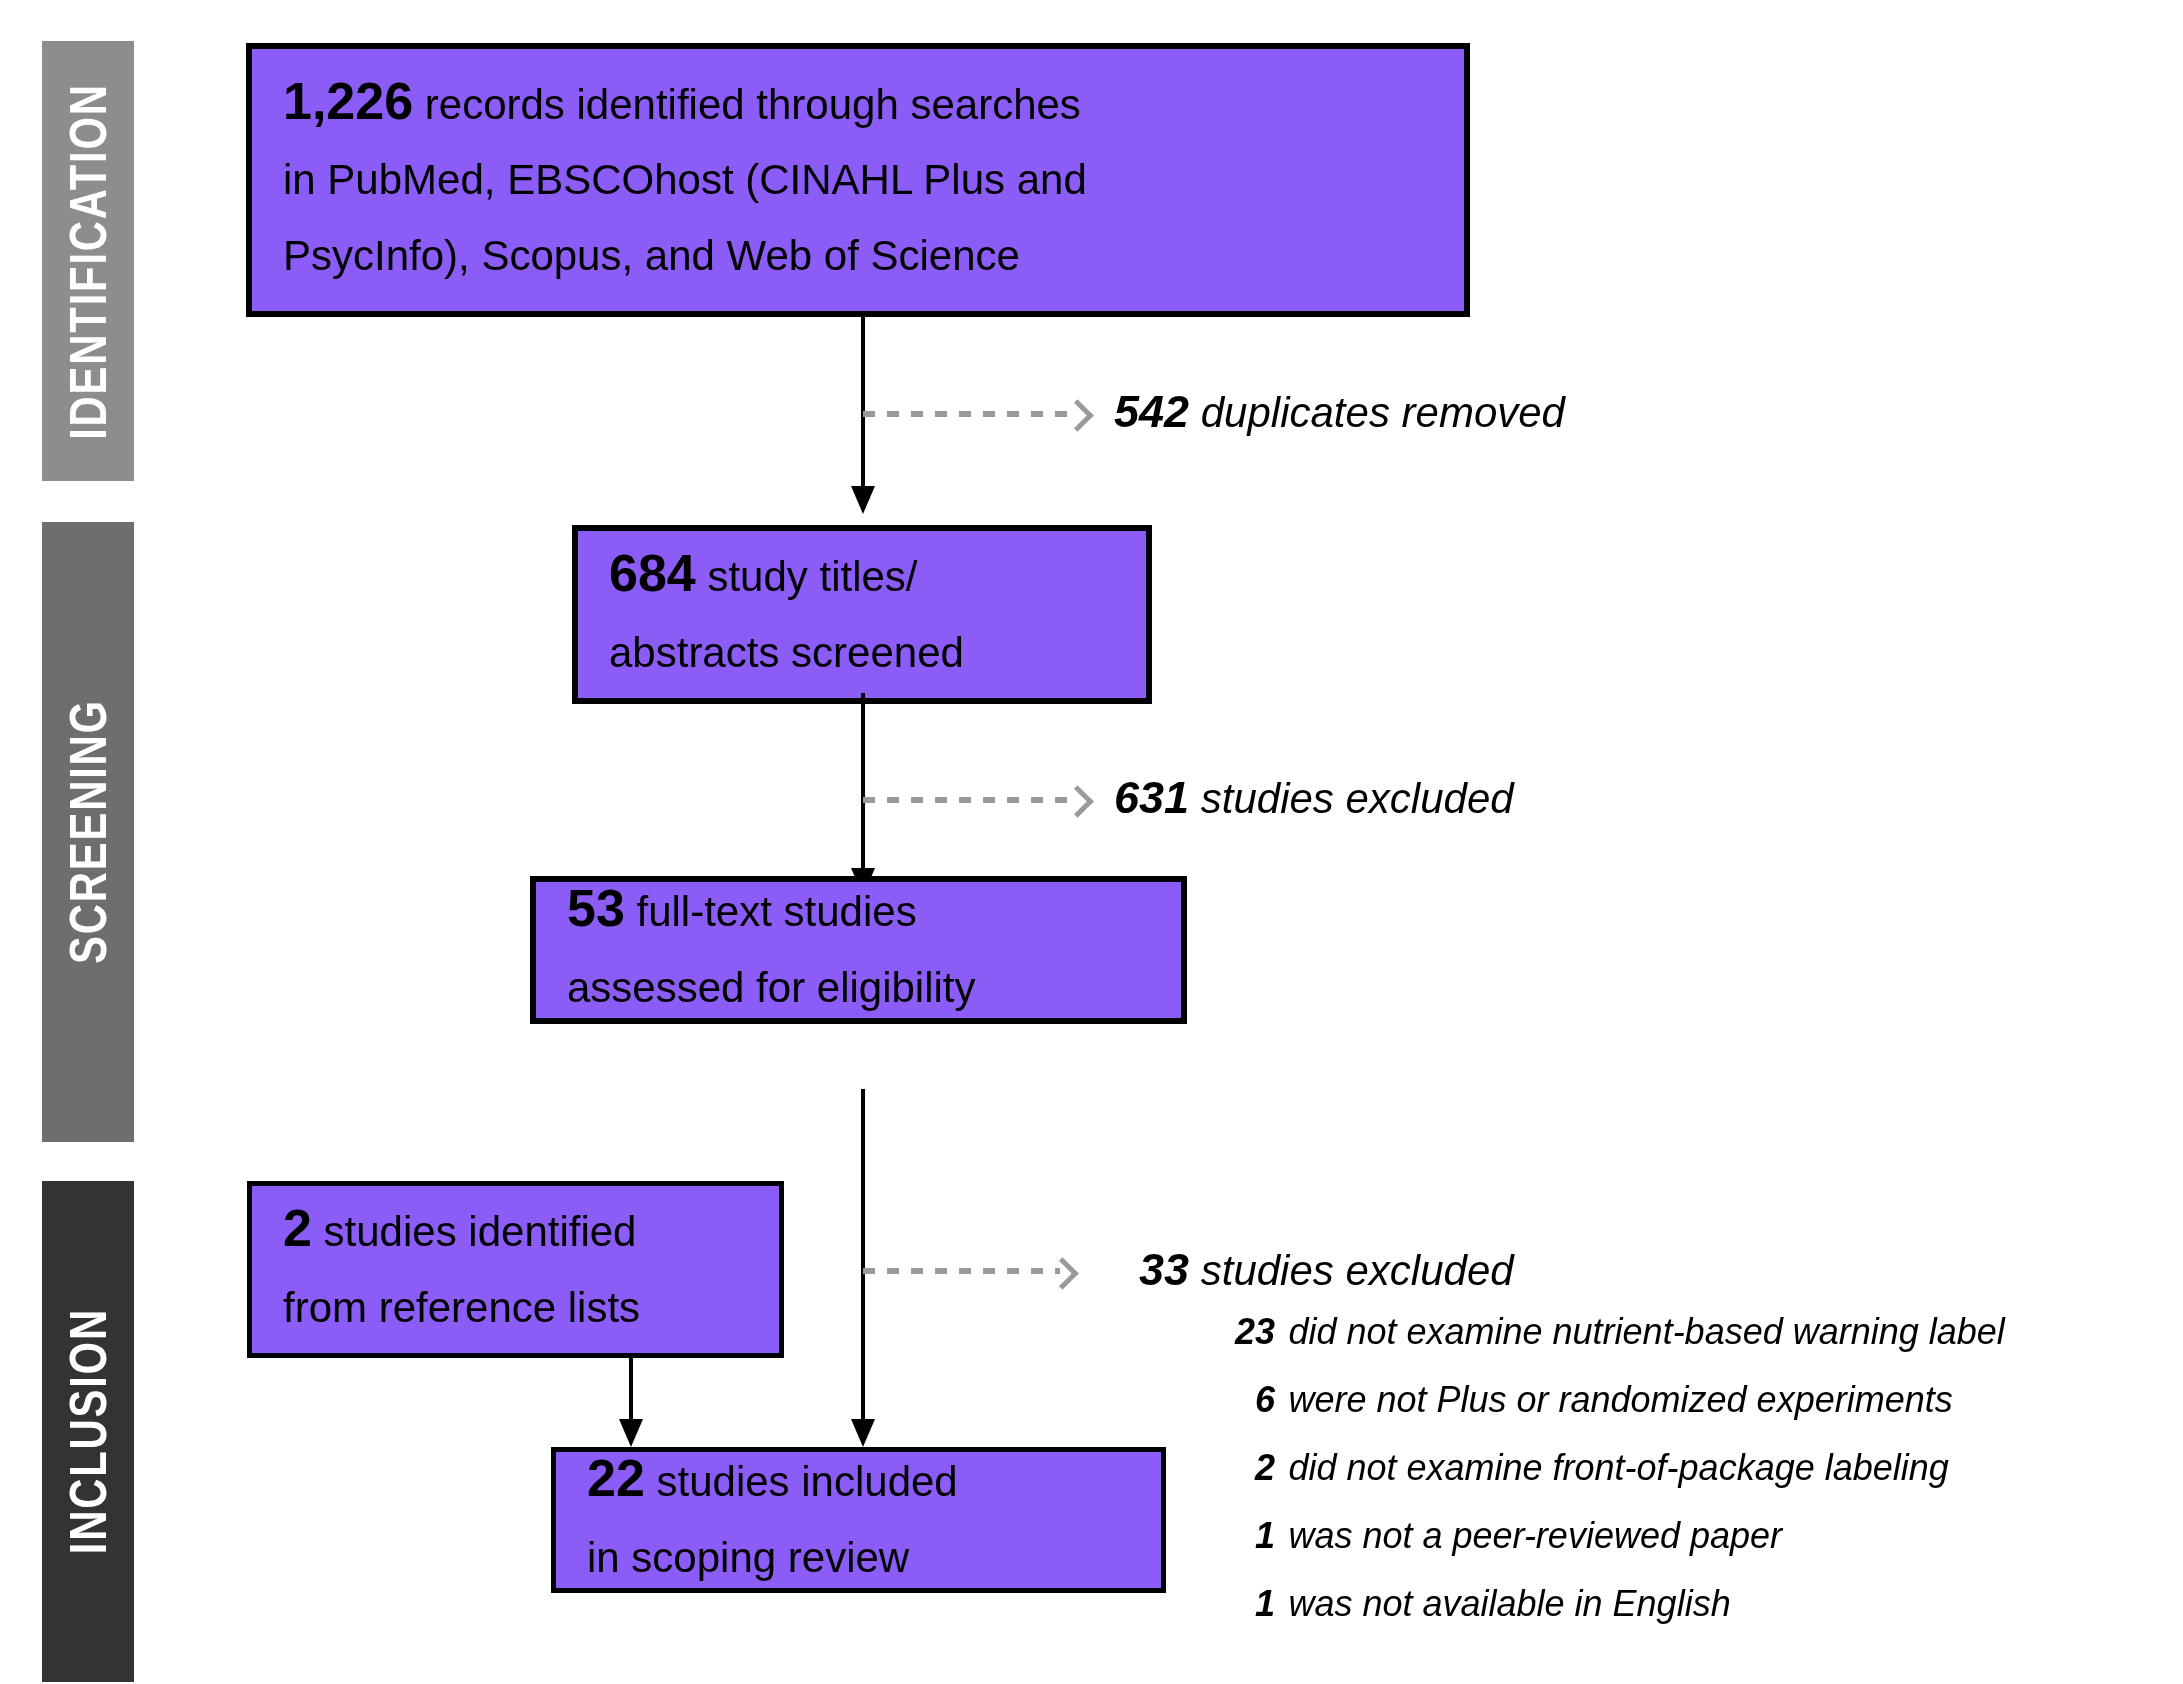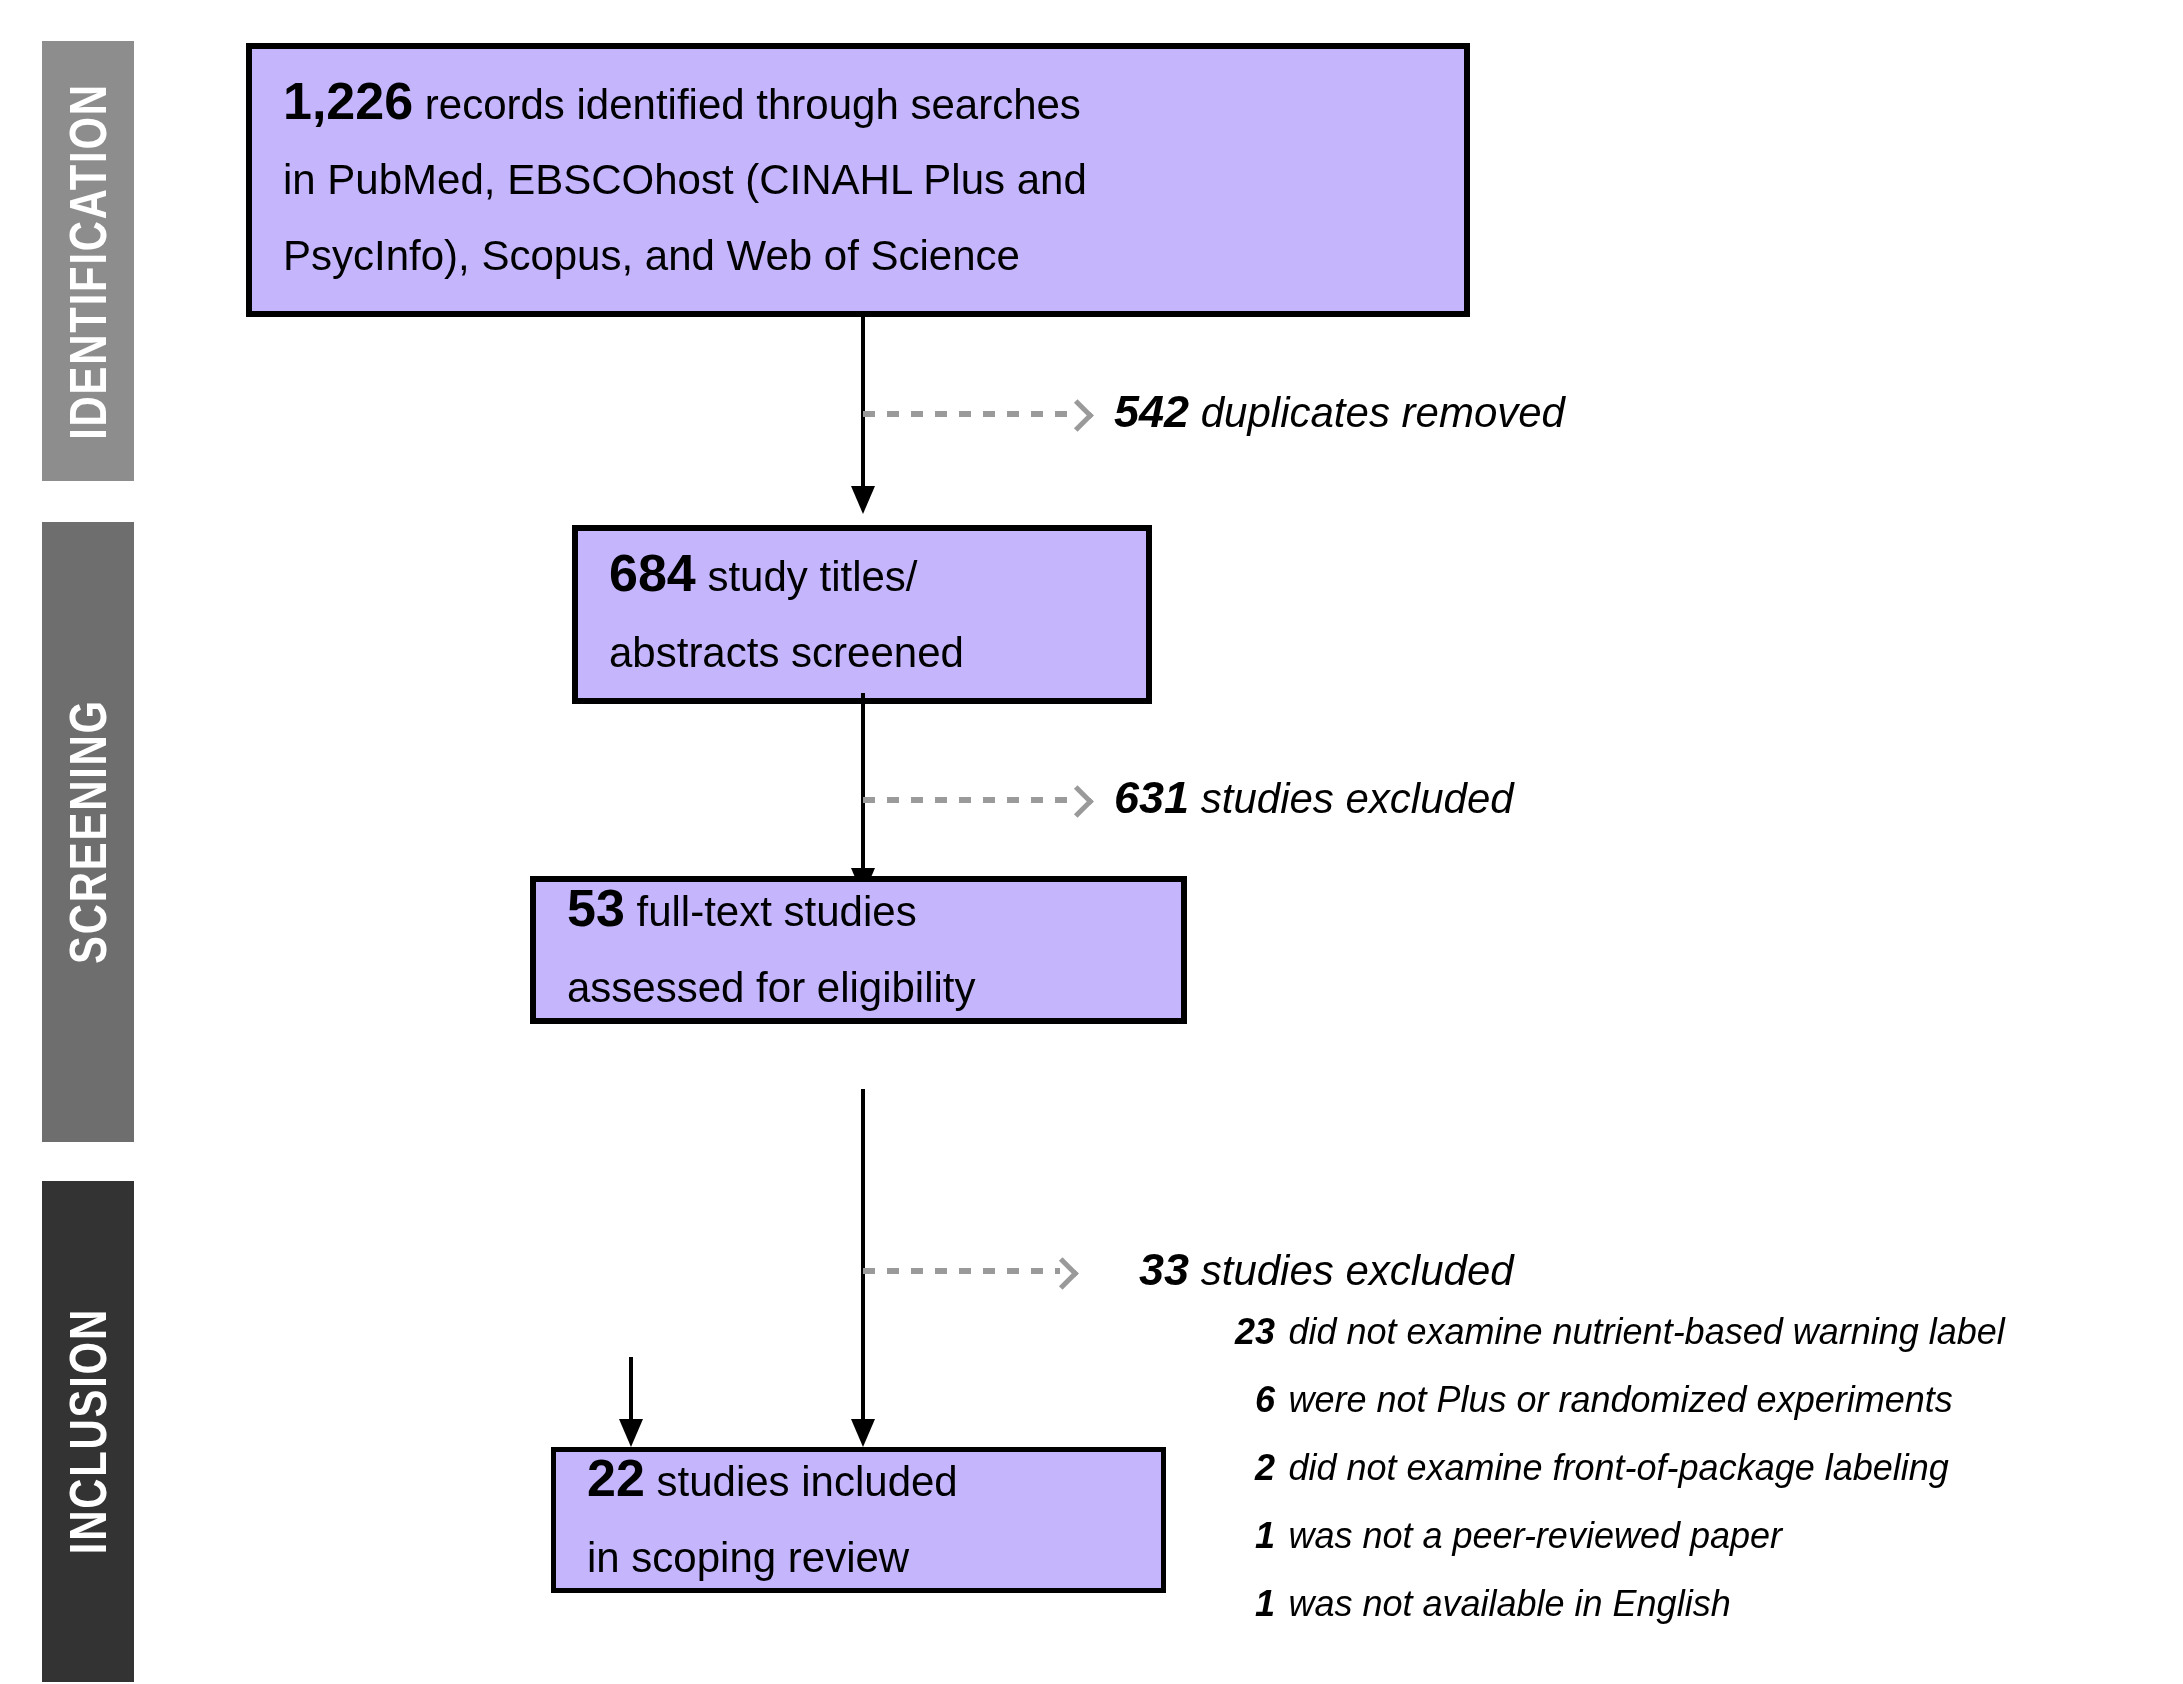--- a/index.html
+++ b/index.html
@@ -33,21 +33,21 @@
   }
   .stage-identification { top: 41px;  height: 440px; background: #8d8d8d; }
   .stage-screening      { top: 522px; height: 620px; background: #6e6e6e; }
   .stage-inclusion      { top: 1181px;height: 501px; background: #333333; }
 
   
   .fbox {
     position: absolute;
     box-sizing: border-box;
     border: 6px solid #000;
-    background: #c4b5fd;
+    background: #8b5cf6;
     display: flex;
     align-items: center;
   }
   .fbox-inner {
     font-size: 42px;
     line-height: 1.8;
     padding: 4.5px 22.4px 4.5px 31px;
   }
   .box-text { white-space: pre-line; }
   .n {
@@ -190,20 +190,24 @@
     <div class="reason">
         <span class="rn">1</span>
         <span>was not a peer-reviewed paper</span>
       </div>
     <div class="reason">
         <span class="rn">1</span>
         <span>was not available in English</span>
       </div>
   </div>
 
+  <div class="fbox box-reference">
+    <div class="fbox-inner"><span class="n">2</span> <span class="box-text">studies identified
+from reference lists</span></div>
+  </div>
 
   <div class="vline" style="left:629px; top:1357px; height:64px;"></div>
   <div class="ahead" style="left:619px; top:1419px;"></div>
 
   <div class="fbox box-included">
     <div class="fbox-inner" style="padding-right:45px;"><span class="n">22</span> <span class="box-text">studies included
 in scoping review</span></div>
   </div>
 
 </div>

